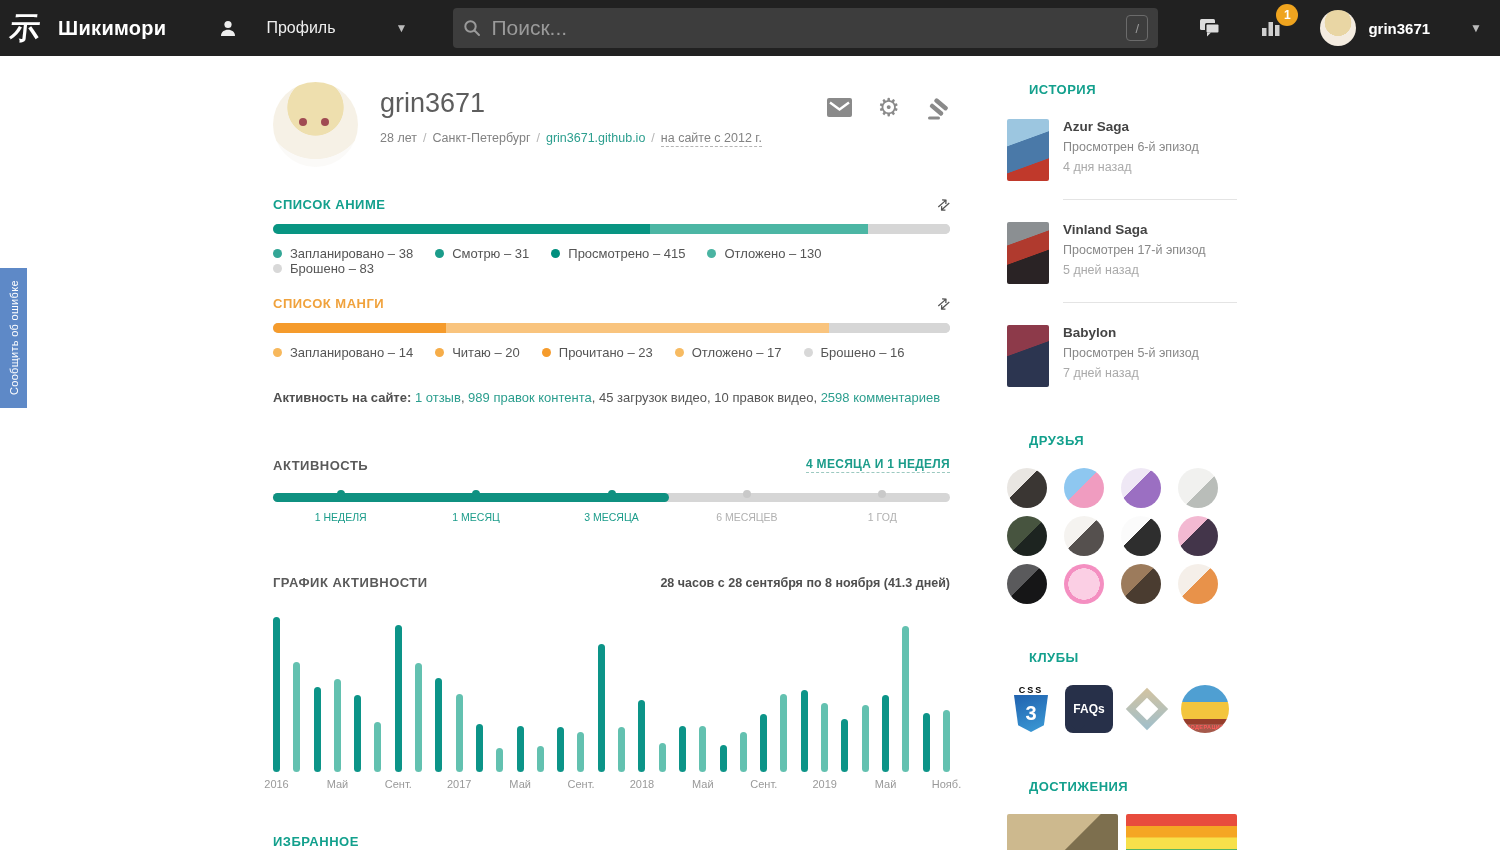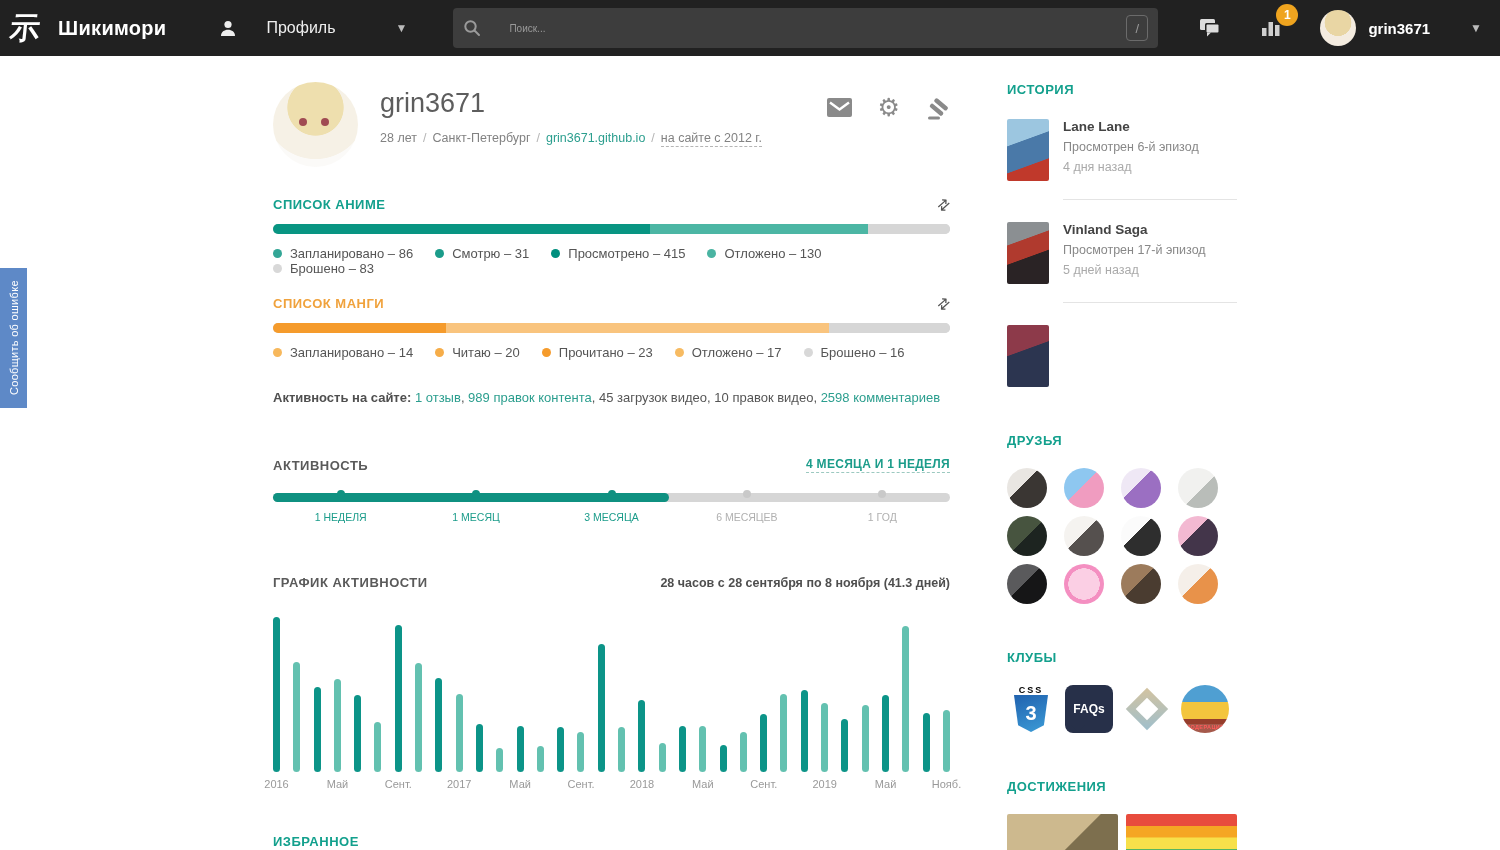--- a/index.html
+++ b/index.html
@@ -11,21 +11,21 @@
   
   .topbar { height:56px; background:#212121; display:flex; align-items:center; position:relative; z-index:5; }
   .logo-box { width:56px; height:56px; display:flex; align-items:center; justify-content:center; cursor:pointer; }
   .logo-glyph { color:#fff; font-size:30px; font-weight:bold; transform:skewX(-6deg); font-family:"DejaVu Sans", sans-serif; }
   .brand { color:#fff; font-size:20px; font-weight:bold; margin-left:8px; letter-spacing:.3px; cursor:pointer; }
   .nav-profile { display:flex; align-items:center; margin-left:52px; cursor:pointer; }
   .nav-profile .label { color:#eee; font-size:16px; margin-left:28px; }
   .chev { color:#bbb; font-size:12px; margin-left:12px; }
   .nav-profile .chev { margin-left:60px; }
   .searchbar { margin-left:46px; width:786px; height:40px; background:#3d3d3d; border-radius:4px; display:flex; align-items:center; padding:0 10px; }
-  .searchbar input { flex:1; background:transparent; border:none; outline:none; color:#ddd; font-size:10px; margin-left:28px; font-family:"Liberation Sans", sans-serif; }
+  .searchbar input { flex:1; background:transparent; border:none; outline:none; color:#ddd; font-size:21px; margin-left:10px; font-family:"Liberation Sans", sans-serif; }
   .searchbar input::placeholder { color:#9a9a9a; }
   .slash-key { width:22px; height:26px; border:1px solid #6b6b6b; border-radius:4px; color:#9a9a9a; font-size:13px; display:flex; align-items:center; justify-content:center; }
   .hdr-actions { display:flex; align-items:center; margin-left:30px; }
   .hdr-btn { position:relative; padding:10px; cursor:pointer; display:flex; align-items:center; }
   .badge { position:absolute; top:-4px; right:-6px; min-width:22px; height:22px; border-radius:50%; background:#efa41f; color:#fff; font-size:12px; font-weight:bold; display:flex; align-items:center; justify-content:center; }
   .usermenu { display:flex; align-items:center; margin-left:28px; cursor:pointer; }
   .usermenu .uname { color:#fff; font-size:15px; font-weight:bold; margin-left:12px; }
   .usermenu .avatar { width:36px; height:36px; border-radius:50%; background:radial-gradient(circle at 50% 35%, #e9d6a4 0 45%, #f4ece0 46% 100%); }
   .usermenu .chev { margin-left:40px; margin-right:18px; }
   
@@ -78,21 +78,21 @@
   
   .chart-sec { margin-top:42px; }
   .chart-sub { font-size:12.5px; font-weight:bold; color:#4f4f4f; }
   .chart { margin-top:22px; height:160px; display:flex; align-items:flex-end; justify-content:space-between; }
   .chart .bar { width:7px; border-radius:4px; }
   .chart-ticks { position:relative; height:16px; margin-top:6px; }
   .chart-ticks .tick { position:absolute; transform:translateX(-50%); font-size:11px; color:#999; white-space:nowrap; }
   
   .fav-sec { margin-top:40px; }
   
-  .sb-sec-title { font-size:13px; font-weight:bold; letter-spacing:.5px; color:#13a08d; }
+  .sb-sec-title { font-size:13px; font-weight:bold; letter-spacing:.5px; color:#13a08d;margin-left:22px; }
   .history-item { display:flex; margin-top:22px; }
   .h-poster { width:42px; height:62px; flex:0 0 42px; border-radius:2px; cursor:pointer; }
   .h-text { margin-left:14px; }
   .h-title { font-size:13.5px; font-weight:bold; color:#444; cursor:pointer; }
   .h-sub { font-size:12.5px; color:#888; margin-top:6px; }
   .h-time { font-size:12.5px; color:#aaa; margin-top:6px; }
   .h-sep { border-top:1px solid #e4e4e4; margin:18px 0 0 56px; }
   .friends-sec { margin-top:46px; }
   .friends-grid { display:grid; grid-template-columns:repeat(4,40px); column-gap:17px; row-gap:8px; margin-top:20px; }
   .f-avatar { width:40px; height:40px; border-radius:50%; cursor:pointer; }
@@ -207,21 +207,21 @@
         <span class="collapse-ic">⇄</span>
       </div>
       <div class="stat-bar" id="anime-bar">
           <div class="seg" style="width: 55.7%; background: rgb(8, 149, 130);"></div>
           <div class="seg" style="width: 32.2%; background: rgb(76, 182, 164);"></div>
           <div class="seg" style="width: 12.1%; background: rgb(214, 214, 214);"></div>
         </div>
       <div class="legend" id="anime-legend">
           <span class="li">
             <span class="dot" style="background: rgb(51, 166, 150);"></span>
-            <span>Запланировано – 86</span>
+            <span>Запланировано – 38</span>
           </span>
           <span class="li">
             <span class="dot" style="background: rgb(27, 156, 138);"></span>
             <span>Смотрю – 31</span>
           </span>
           <span class="li">
             <span class="dot" style="background: rgb(0, 143, 126);"></span>
             <span>Просмотрено – 415</span>
           </span>
           <span class="li">
@@ -362,37 +362,42 @@
   </div>
 
   <div class="sidebar">
 
     <section>
       <div class="sb-sec-title">ИСТОРИЯ</div>
       <div id="history-list">
           <div class="history-item">
             <div class="h-poster" style="background: linear-gradient(160deg, rgb(156, 198, 224) 0px, rgb(156, 198, 224) 35%, rgb(74, 121, 168) 36%, rgb(74, 121, 168) 70%, rgb(192, 57, 43) 71%, rgb(192, 57, 43) 100%);"></div>
             <div class="h-text">
-              <div class="h-title">Lane Lane</div>
+              <div class="h-title">Azur Saga</div>
               <div class="h-sub">Просмотрен 6-й эпизод</div>
               <div class="h-time">4 дня назад</div>
             </div>
           </div>
           <div class="h-sep"></div>
           <div class="history-item">
             <div class="h-poster" style="background: linear-gradient(160deg, rgb(139, 143, 146) 0px, rgb(139, 143, 146) 30%, rgb(176, 58, 46) 31%, rgb(176, 58, 46) 55%, rgb(42, 35, 37) 56%, rgb(42, 35, 37) 100%);"></div>
             <div class="h-text">
               <div class="h-title">Vinland Saga</div>
               <div class="h-sub">Просмотрен 17-й эпизод</div>
               <div class="h-time">5 дней назад</div>
             </div>
           </div>
           <div class="h-sep"></div>
           <div class="history-item">
             <div class="h-poster" style="background: linear-gradient(160deg, rgb(141, 58, 74) 0px, rgb(141, 58, 74) 40%, rgb(44, 53, 80) 41%, rgb(44, 53, 80) 100%);"></div>
+            <div class="h-text">
+              <div class="h-title">Babylon</div>
+              <div class="h-sub">Просмотрен 5-й эпизод</div>
+              <div class="h-time">7 дней назад</div>
+            </div>
           </div>
         </div>
     </section>
 
     <section class="friends-sec">
       <div class="sb-sec-title">ДРУЗЬЯ</div>
       <div class="friends-grid" id="friends-grid">
           <div class="f-avatar" style="background: linear-gradient(135deg, rgb(233, 230, 226) 0px, rgb(233, 230, 226) 40%, rgb(58, 54, 51) 41%, rgb(58, 54, 51) 100%);"></div>
           <div class="f-avatar" style="background: linear-gradient(135deg, rgb(142, 199, 240) 0px, rgb(142, 199, 240) 45%, rgb(240, 156, 192) 46%, rgb(240, 156, 192) 100%);"></div>
           <div class="f-avatar" style="background: linear-gradient(135deg, rgb(239, 232, 245) 0px, rgb(239, 232, 245) 40%, rgb(155, 111, 194) 41%, rgb(155, 111, 194) 100%);"></div>

